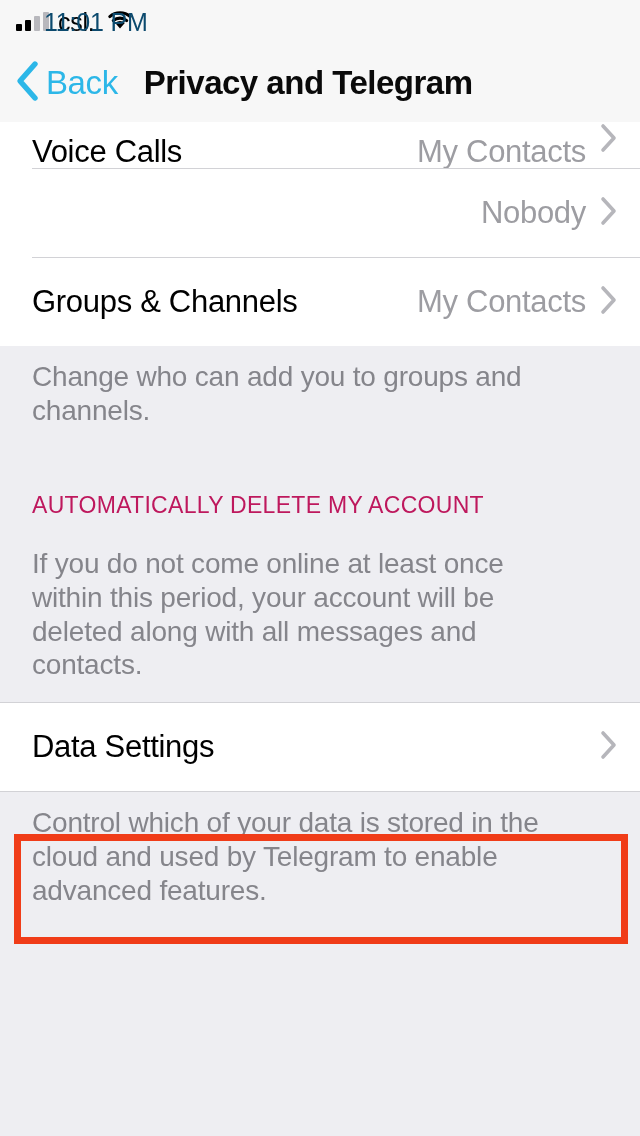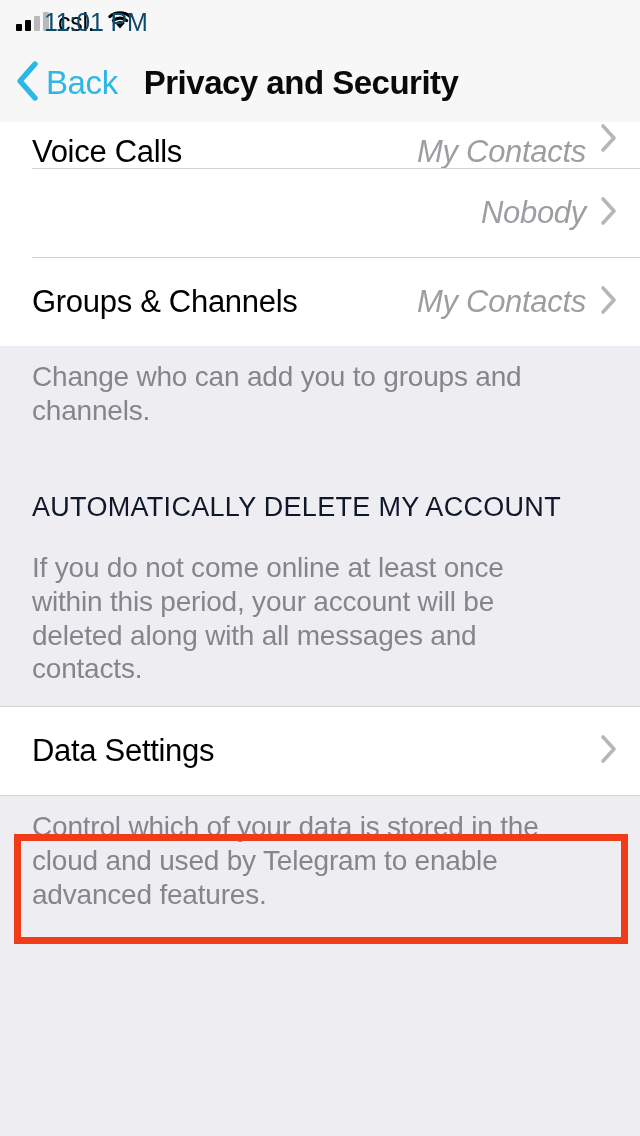--- a/index.html
+++ b/index.html
@@ -176,21 +176,20 @@
     font-size: 31px;
     color: #000;
     letter-spacing: -0.3px;
     white-space: nowrap;
   }
   .row-right {
     margin-left: auto;
     display: flex;
     align-items: center;
     gap: 14px;
-    font-style: italic;
   }
   .row-value {
     font-size: 31px;
     color: #9d9da2;
     letter-spacing: -0.3px;
     white-space: nowrap;
   }
   .chev {
     display: block;
     flex: 0 0 auto;
@@ -208,22 +207,22 @@
   
   .footnote {
     font-size: 28px;
     line-height: 1.21;
     color: #85858b;
     letter-spacing: -0.2px;
     padding: 14px 60px 20px 32px;
     background: #eeeef2;
   }
   .section-header {
-    font-size: 27px;
-    color: #0f172a;
+    font-size: 23px;
+    color: #be185d;
     letter-spacing: 0.3px;
     padding: 44px 32px 14px 32px;
     background: #eeeef2;
     text-transform: uppercase;
   }
 
   
   .annotation-box {
     position: absolute;
     left: 14px;
@@ -264,21 +263,21 @@
 
   <div class="nav-bar">
     <div class="back-button">
       <span>
         <svg width="26" height="42" viewBox="0 0 26 42">
           <path d="M21 4 L6 21 L21 38" stroke="#2cb7e8" stroke-width="5.4" fill="none" stroke-linecap="round" stroke-linejoin="round"></path>
         </svg>
       </span>
       <span class="back-label">Back</span>
     </div>
-    <div class="nav-title">Privacy and Security</div>
+    <div class="nav-title">Privacy and Telegram</div>
   </div>
 
   <div class="scroll-area">
 
     <div class="group">
 
       <div class="row row-clipped">
         <span class="row-title">Voice Calls</span>
         <span class="row-right">
           <span class="row-value">My Contacts</span>

